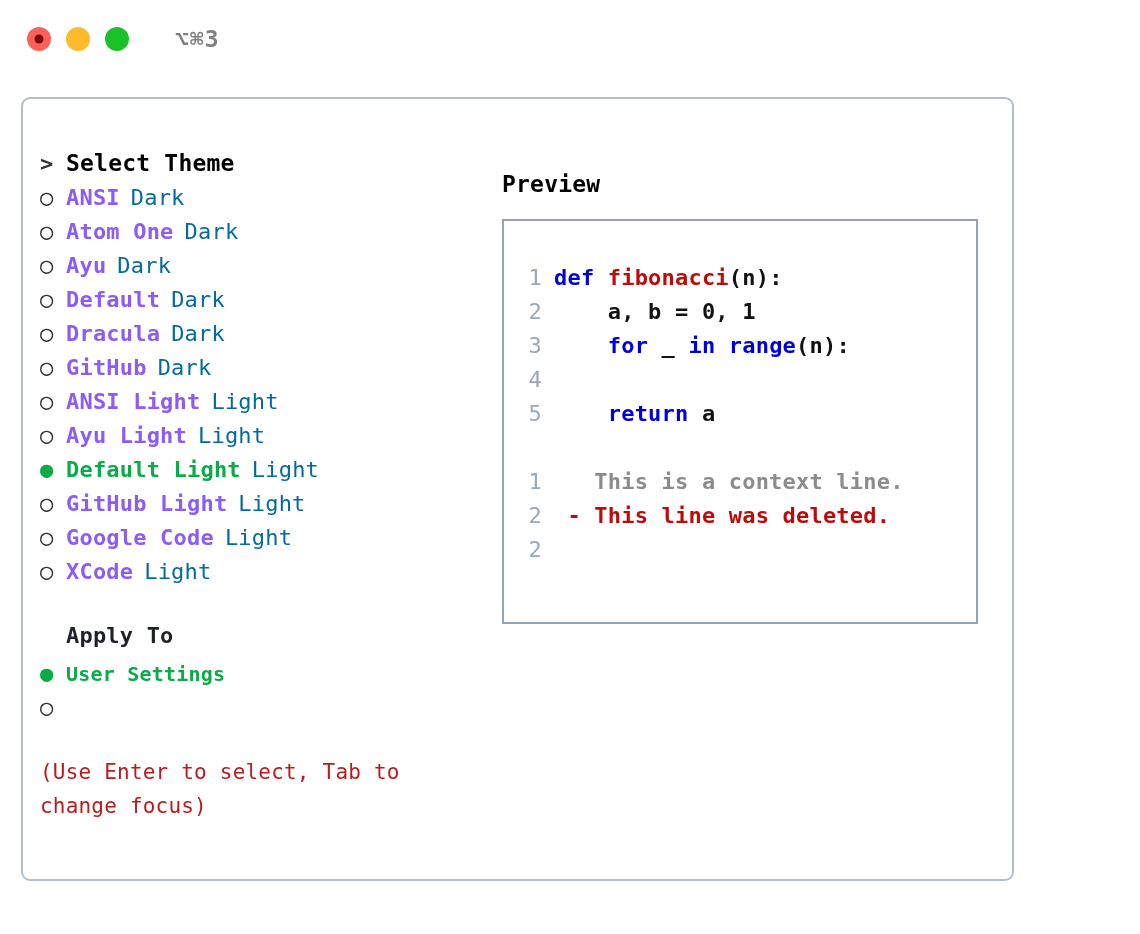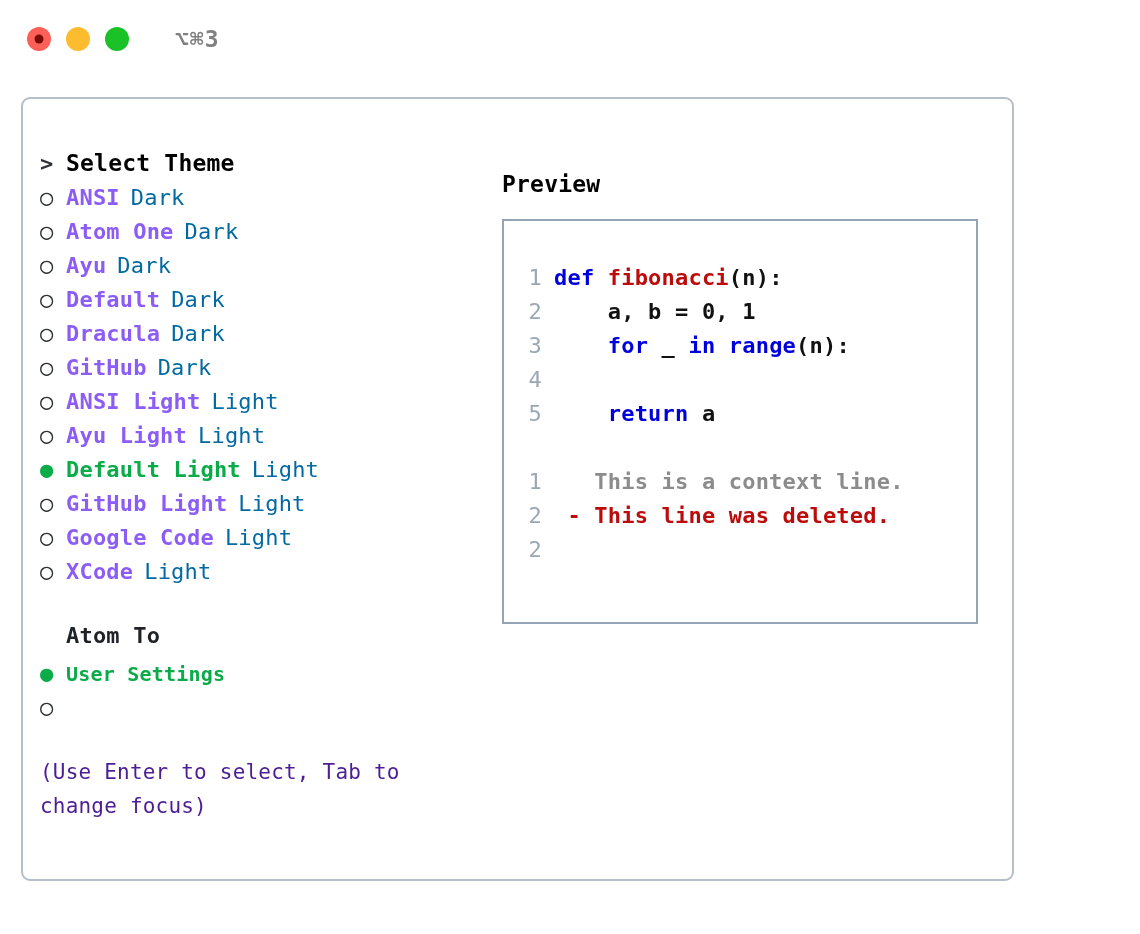--- a/index.html
+++ b/index.html
@@ -127,21 +127,21 @@
     color: #2d3238;
     letter-spacing: 0.2px;
   }
   .row.selected .opt-name { color: #0aab48; }
 
   .hint {
     margin-top: 30px;
     width: 410px;
     font-size: 21px;
     line-height: 34px;
-    color: #4c1d95;
+    color: #b91c1c;
     letter-spacing: 0.2px;
   }
 
   
   .right-col {
     position: absolute;
     left: 479px; top: 48px;
     width: 490px;
     margin-top: 24px;
   }
@@ -273,21 +273,21 @@
             <span class="marker">○</span>
             <span class="theme-name">XCode</span>
             <span class="theme-cat">Light</span>
           </div>
         </div>
 
       <div class="spacer-row"></div>
 
       <div class="row">
         <span class="marker"></span>
-        <span class="section-title">Atom To</span>
+        <span class="section-title">Apply To</span>
       </div>
 
       <div id="apply-rows">
           <div class="row selected">
             <span class="marker dot-sel">●</span>
             <span class="opt-name">User Settings</span>
           </div>
           <div class="row">
             <span class="marker">○</span>
           </div>

